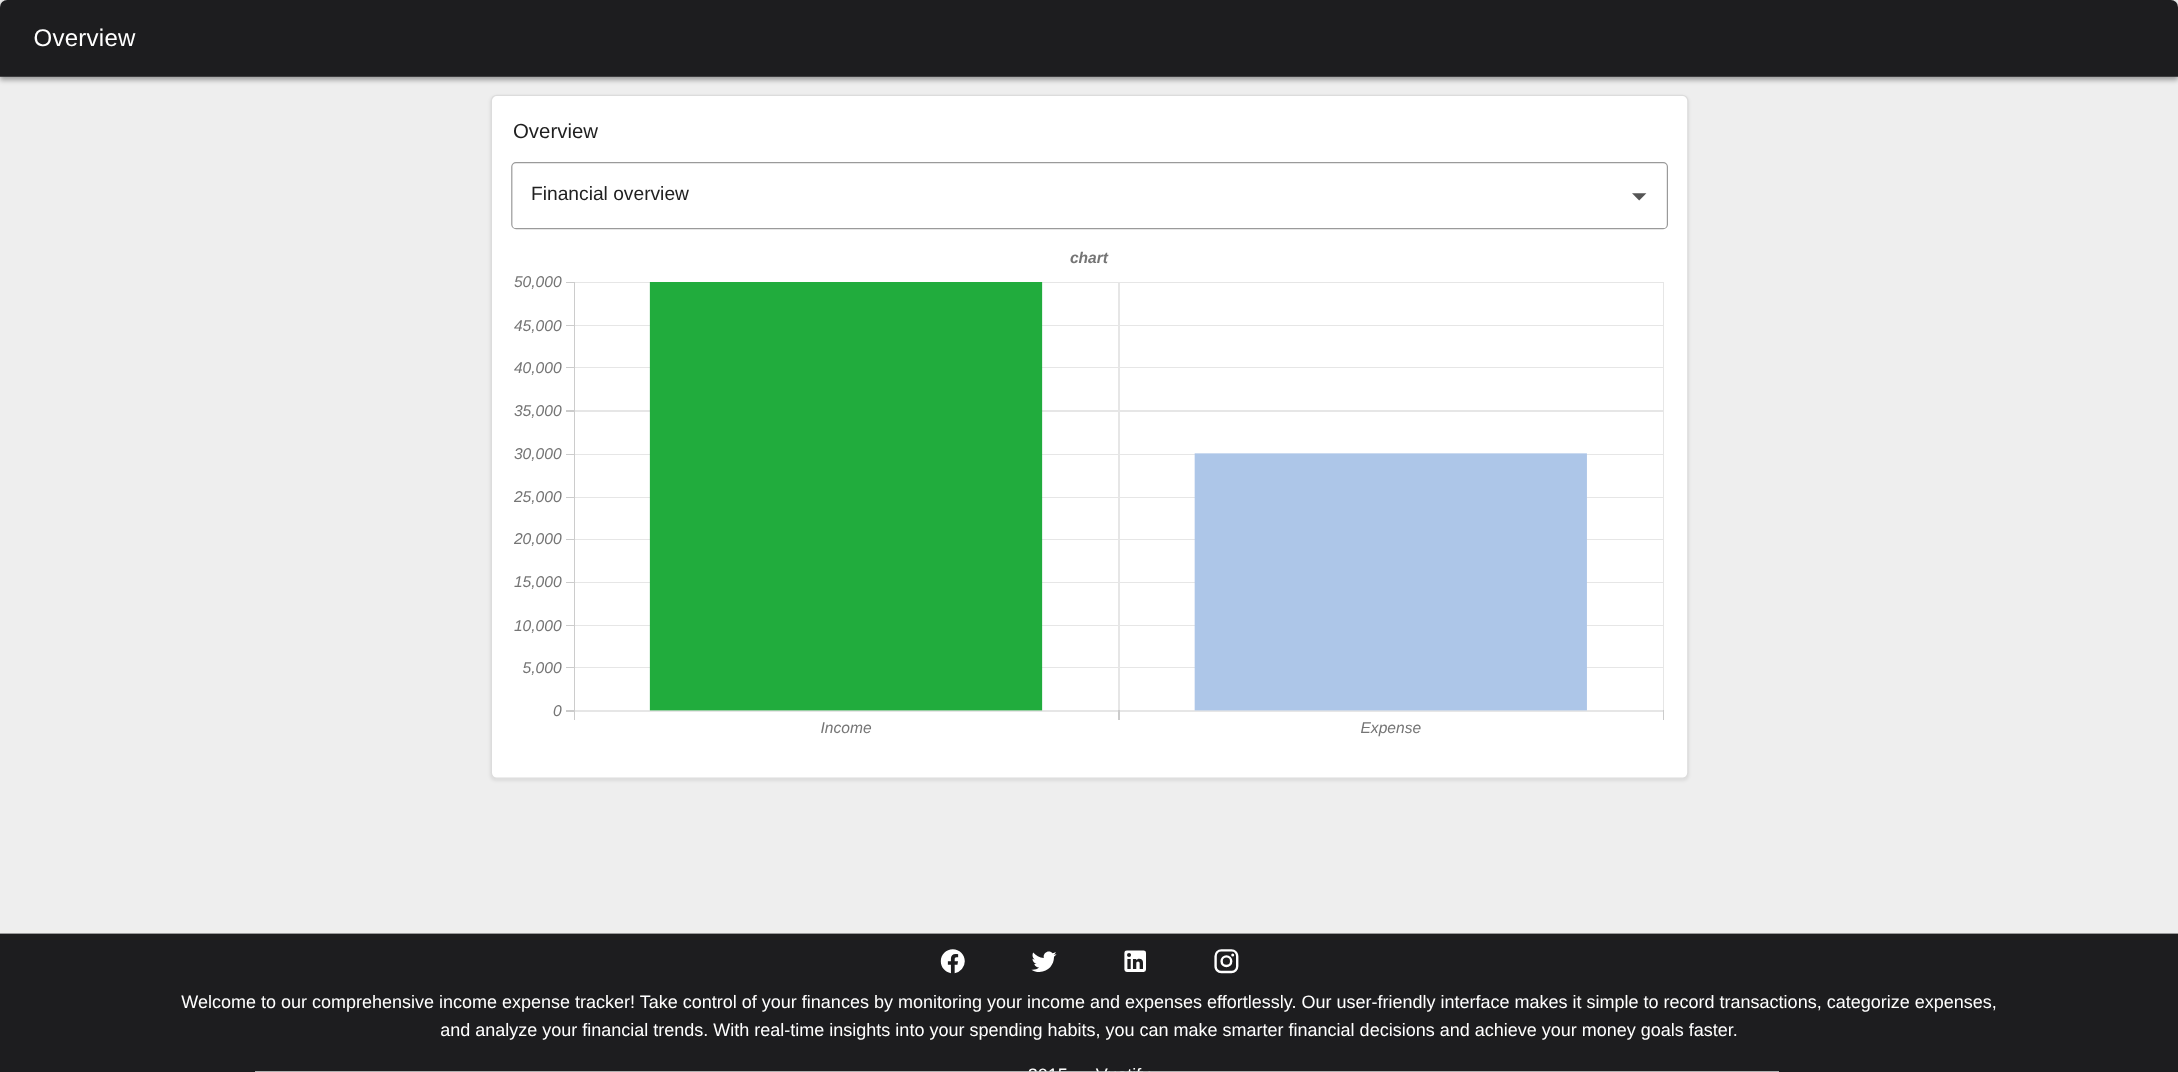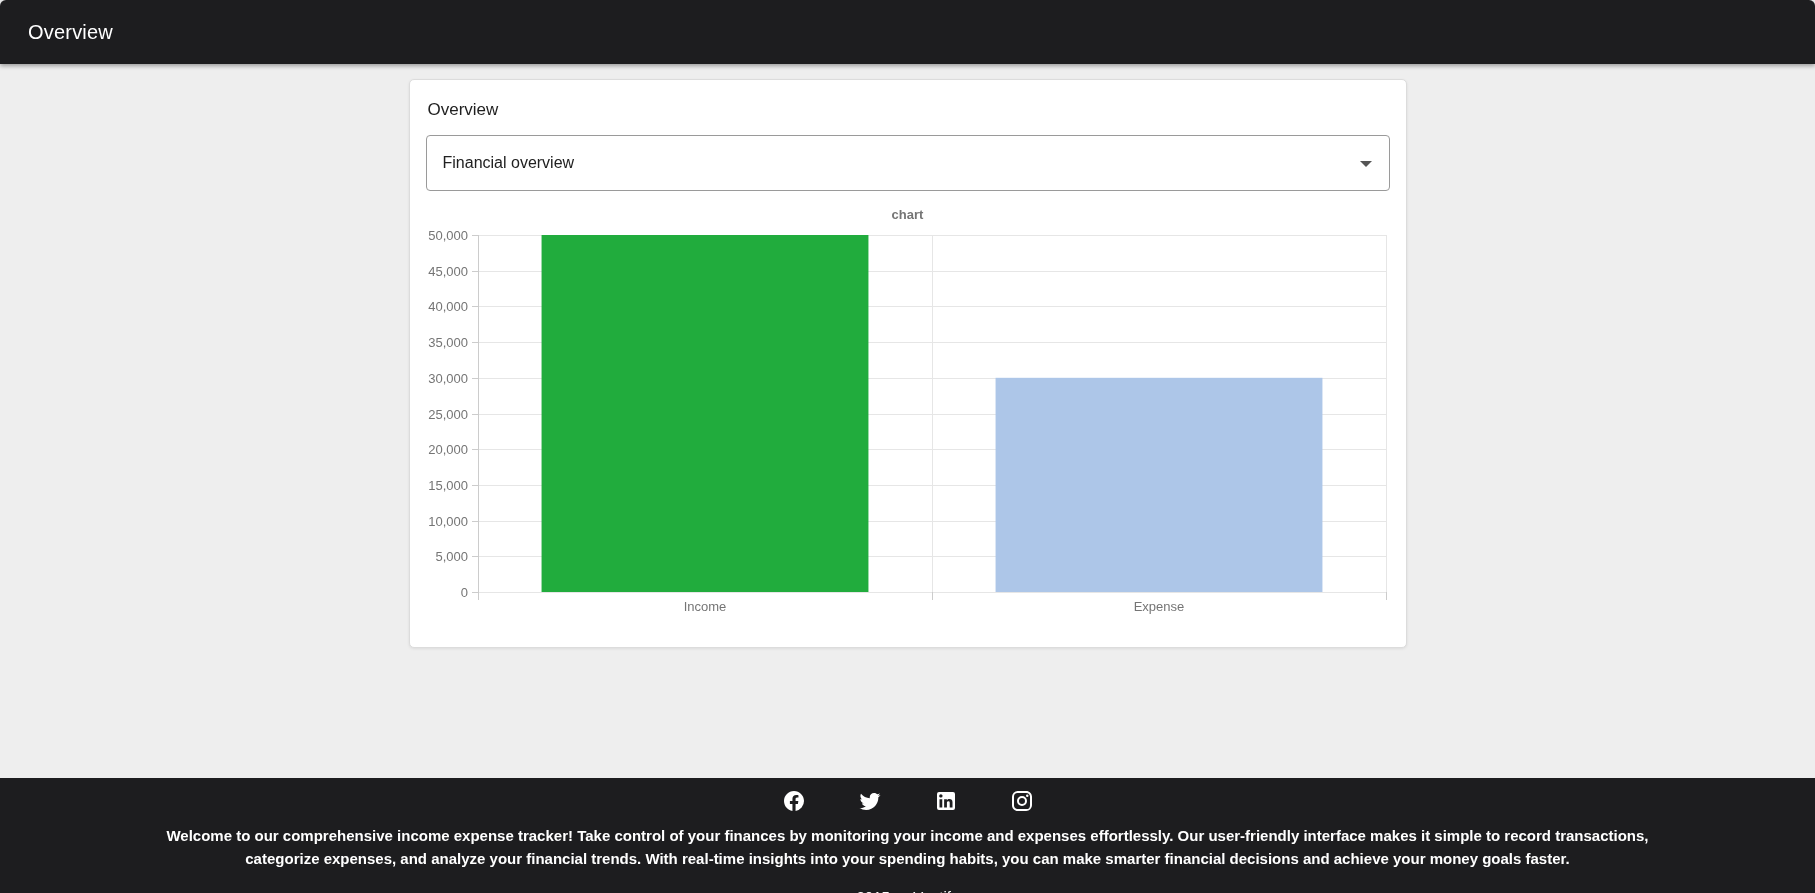--- a/index.html
+++ b/index.html
@@ -58,21 +58,21 @@
   .select-caret {
     position: absolute;
     right: 17px;
     top: 50%;
     margin-top: -2px;
     width: 0; height: 0;
     border-left: 6px solid transparent;
     border-right: 6px solid transparent;
     border-top: 6px solid #555555;
   }
-  .chart-block { margin-top: 16px; }
+  .chart-block { margin-top: 16px; font-style: italic; }
   .chart-title {
     text-align: center;
     font-size: 13px;
     font-weight: bold;
     color: #757575;
     margin-bottom: 5px;
   }
   .chart-svg-wrap { width: 966px; }
   svg text {
     font-family: "Liberation Sans", sans-serif;
@@ -103,21 +103,21 @@
     cursor: pointer;
     background: transparent;
     border: none;
   }
   .social-btn svg { width: 24px; height: 24px; fill: #ffffff; }
   .footer-desc {
     font-size: 15px;
     line-height: 23px;
     max-width: 1540px;
     margin: 2px auto 16px;
-    font-weight: 700;
+    font-weight: 400;
   }
   .footer-copy {
     font-size: 15px;
     margin-top: 2px;
     line-height: 22px;
   }
   .footer-copy b { font-weight: normal; }
 </style>
 </head>
 <body>

